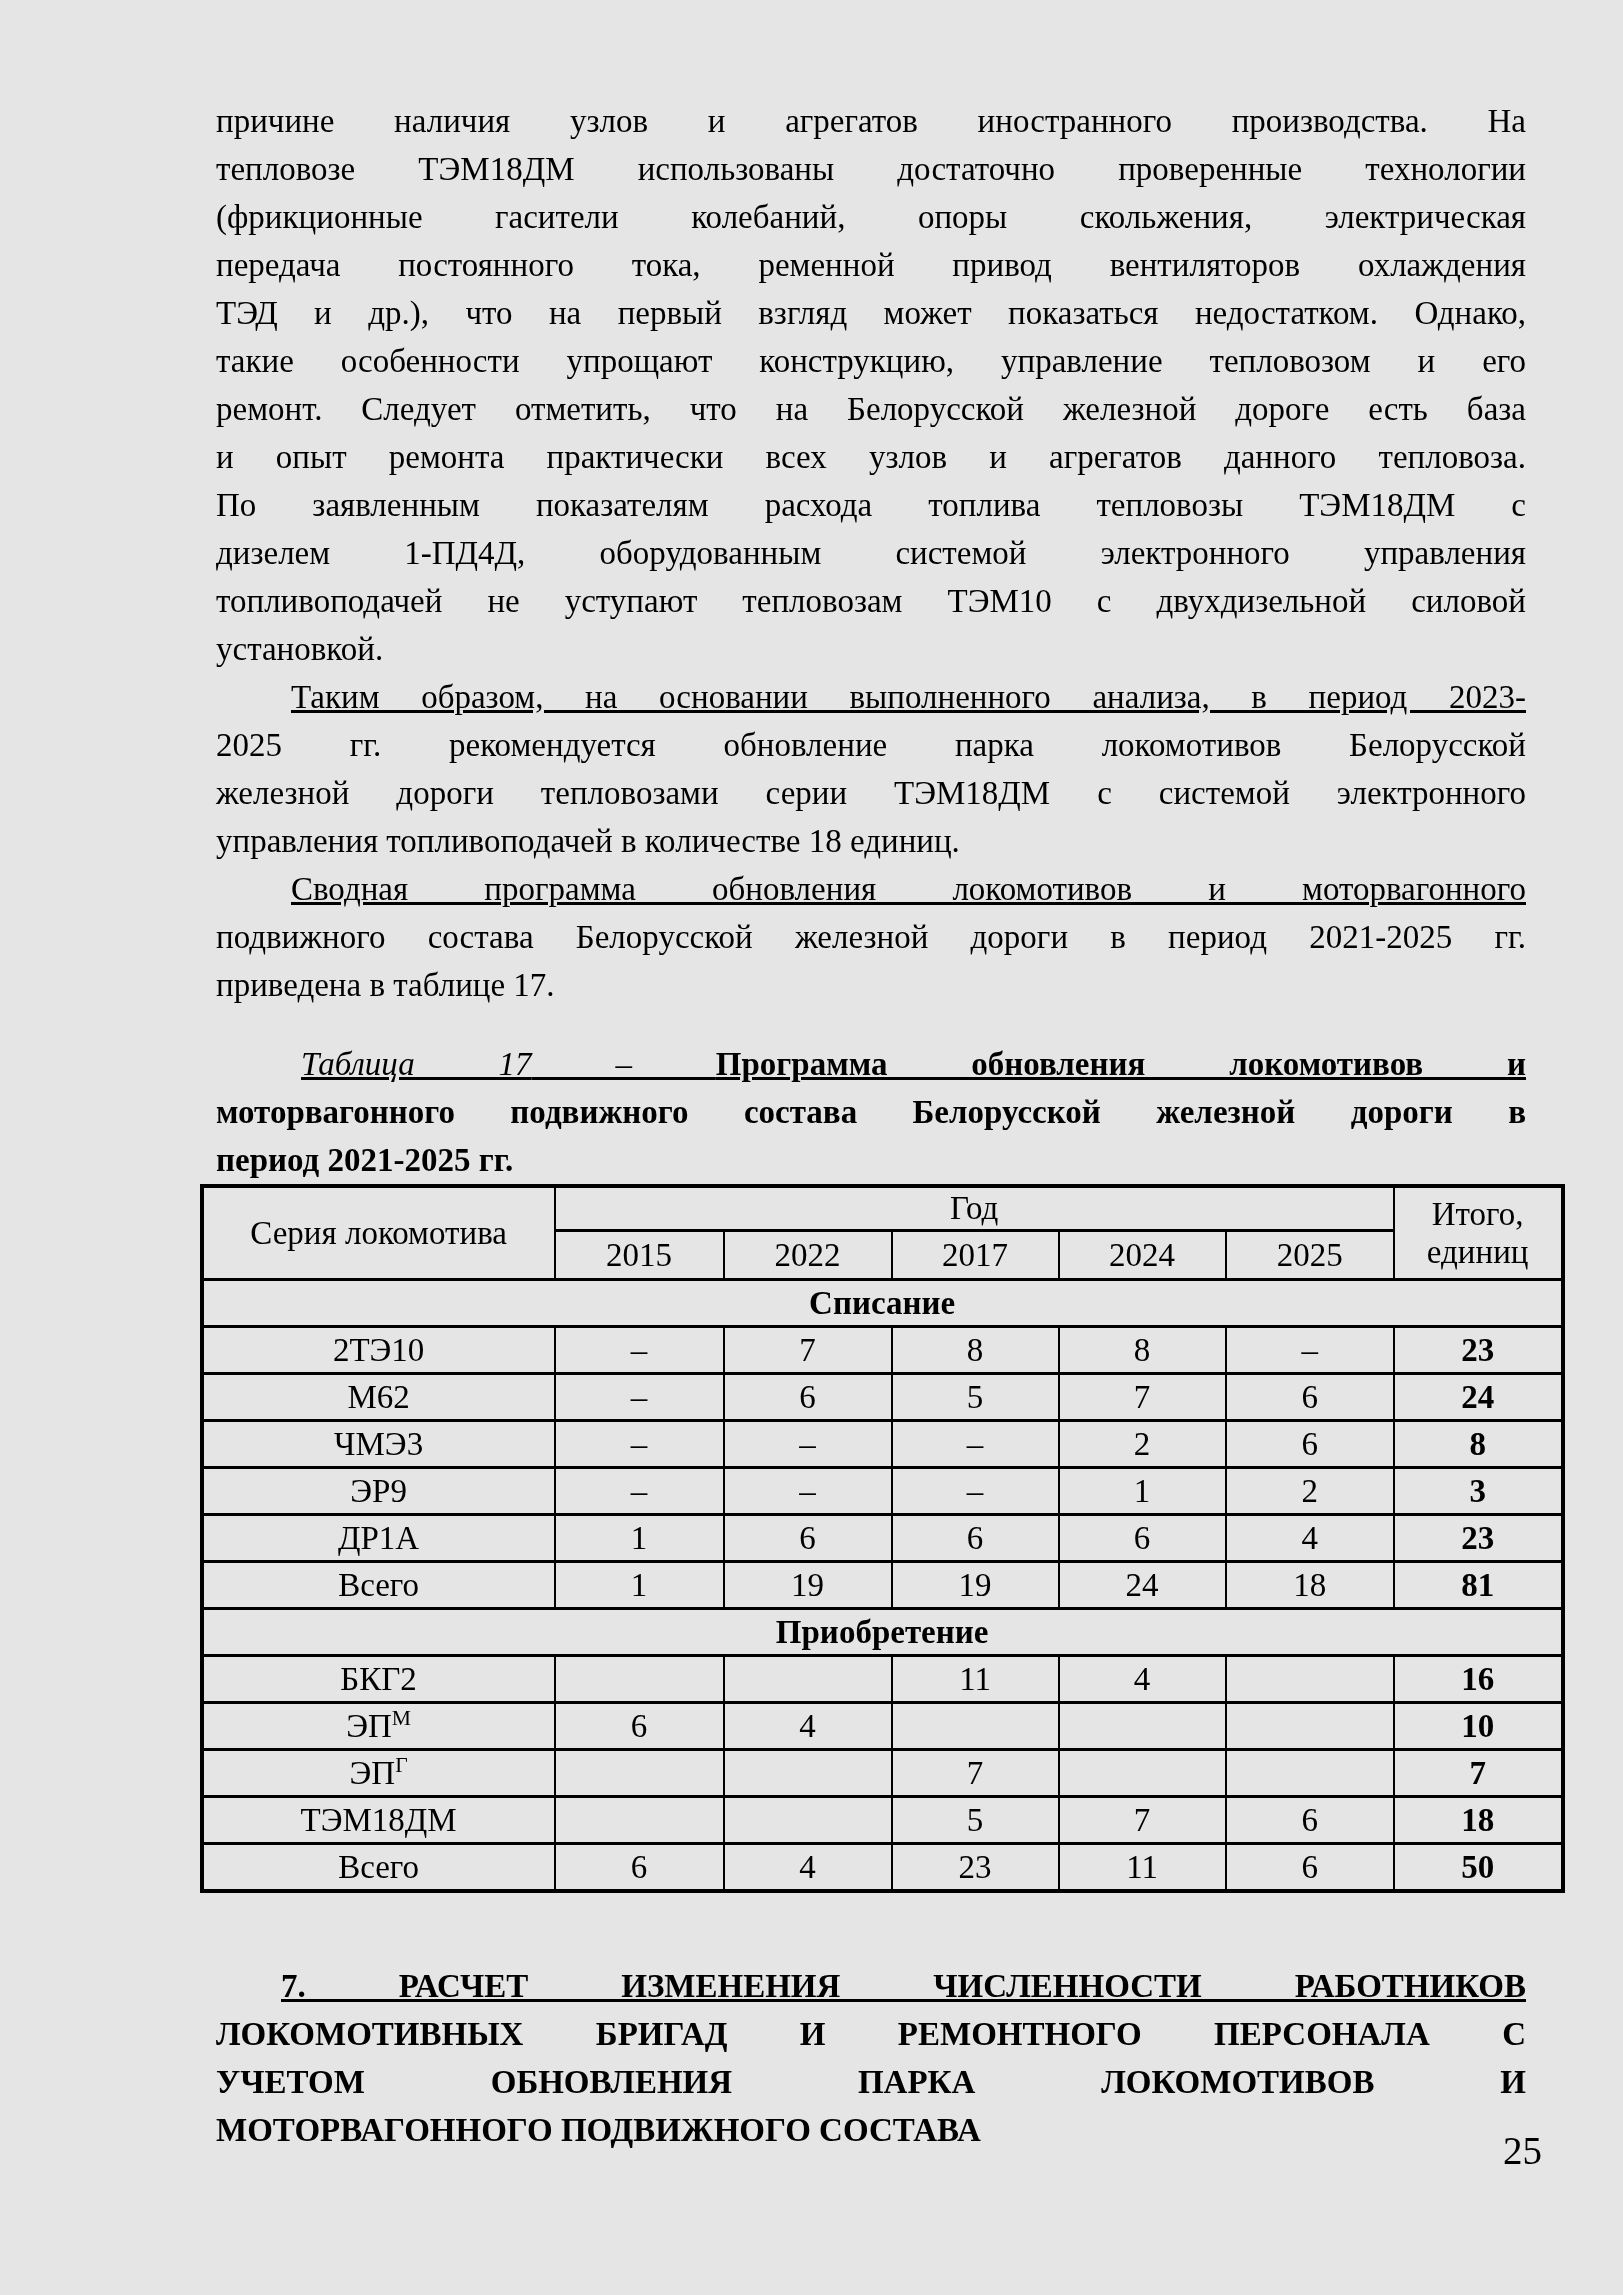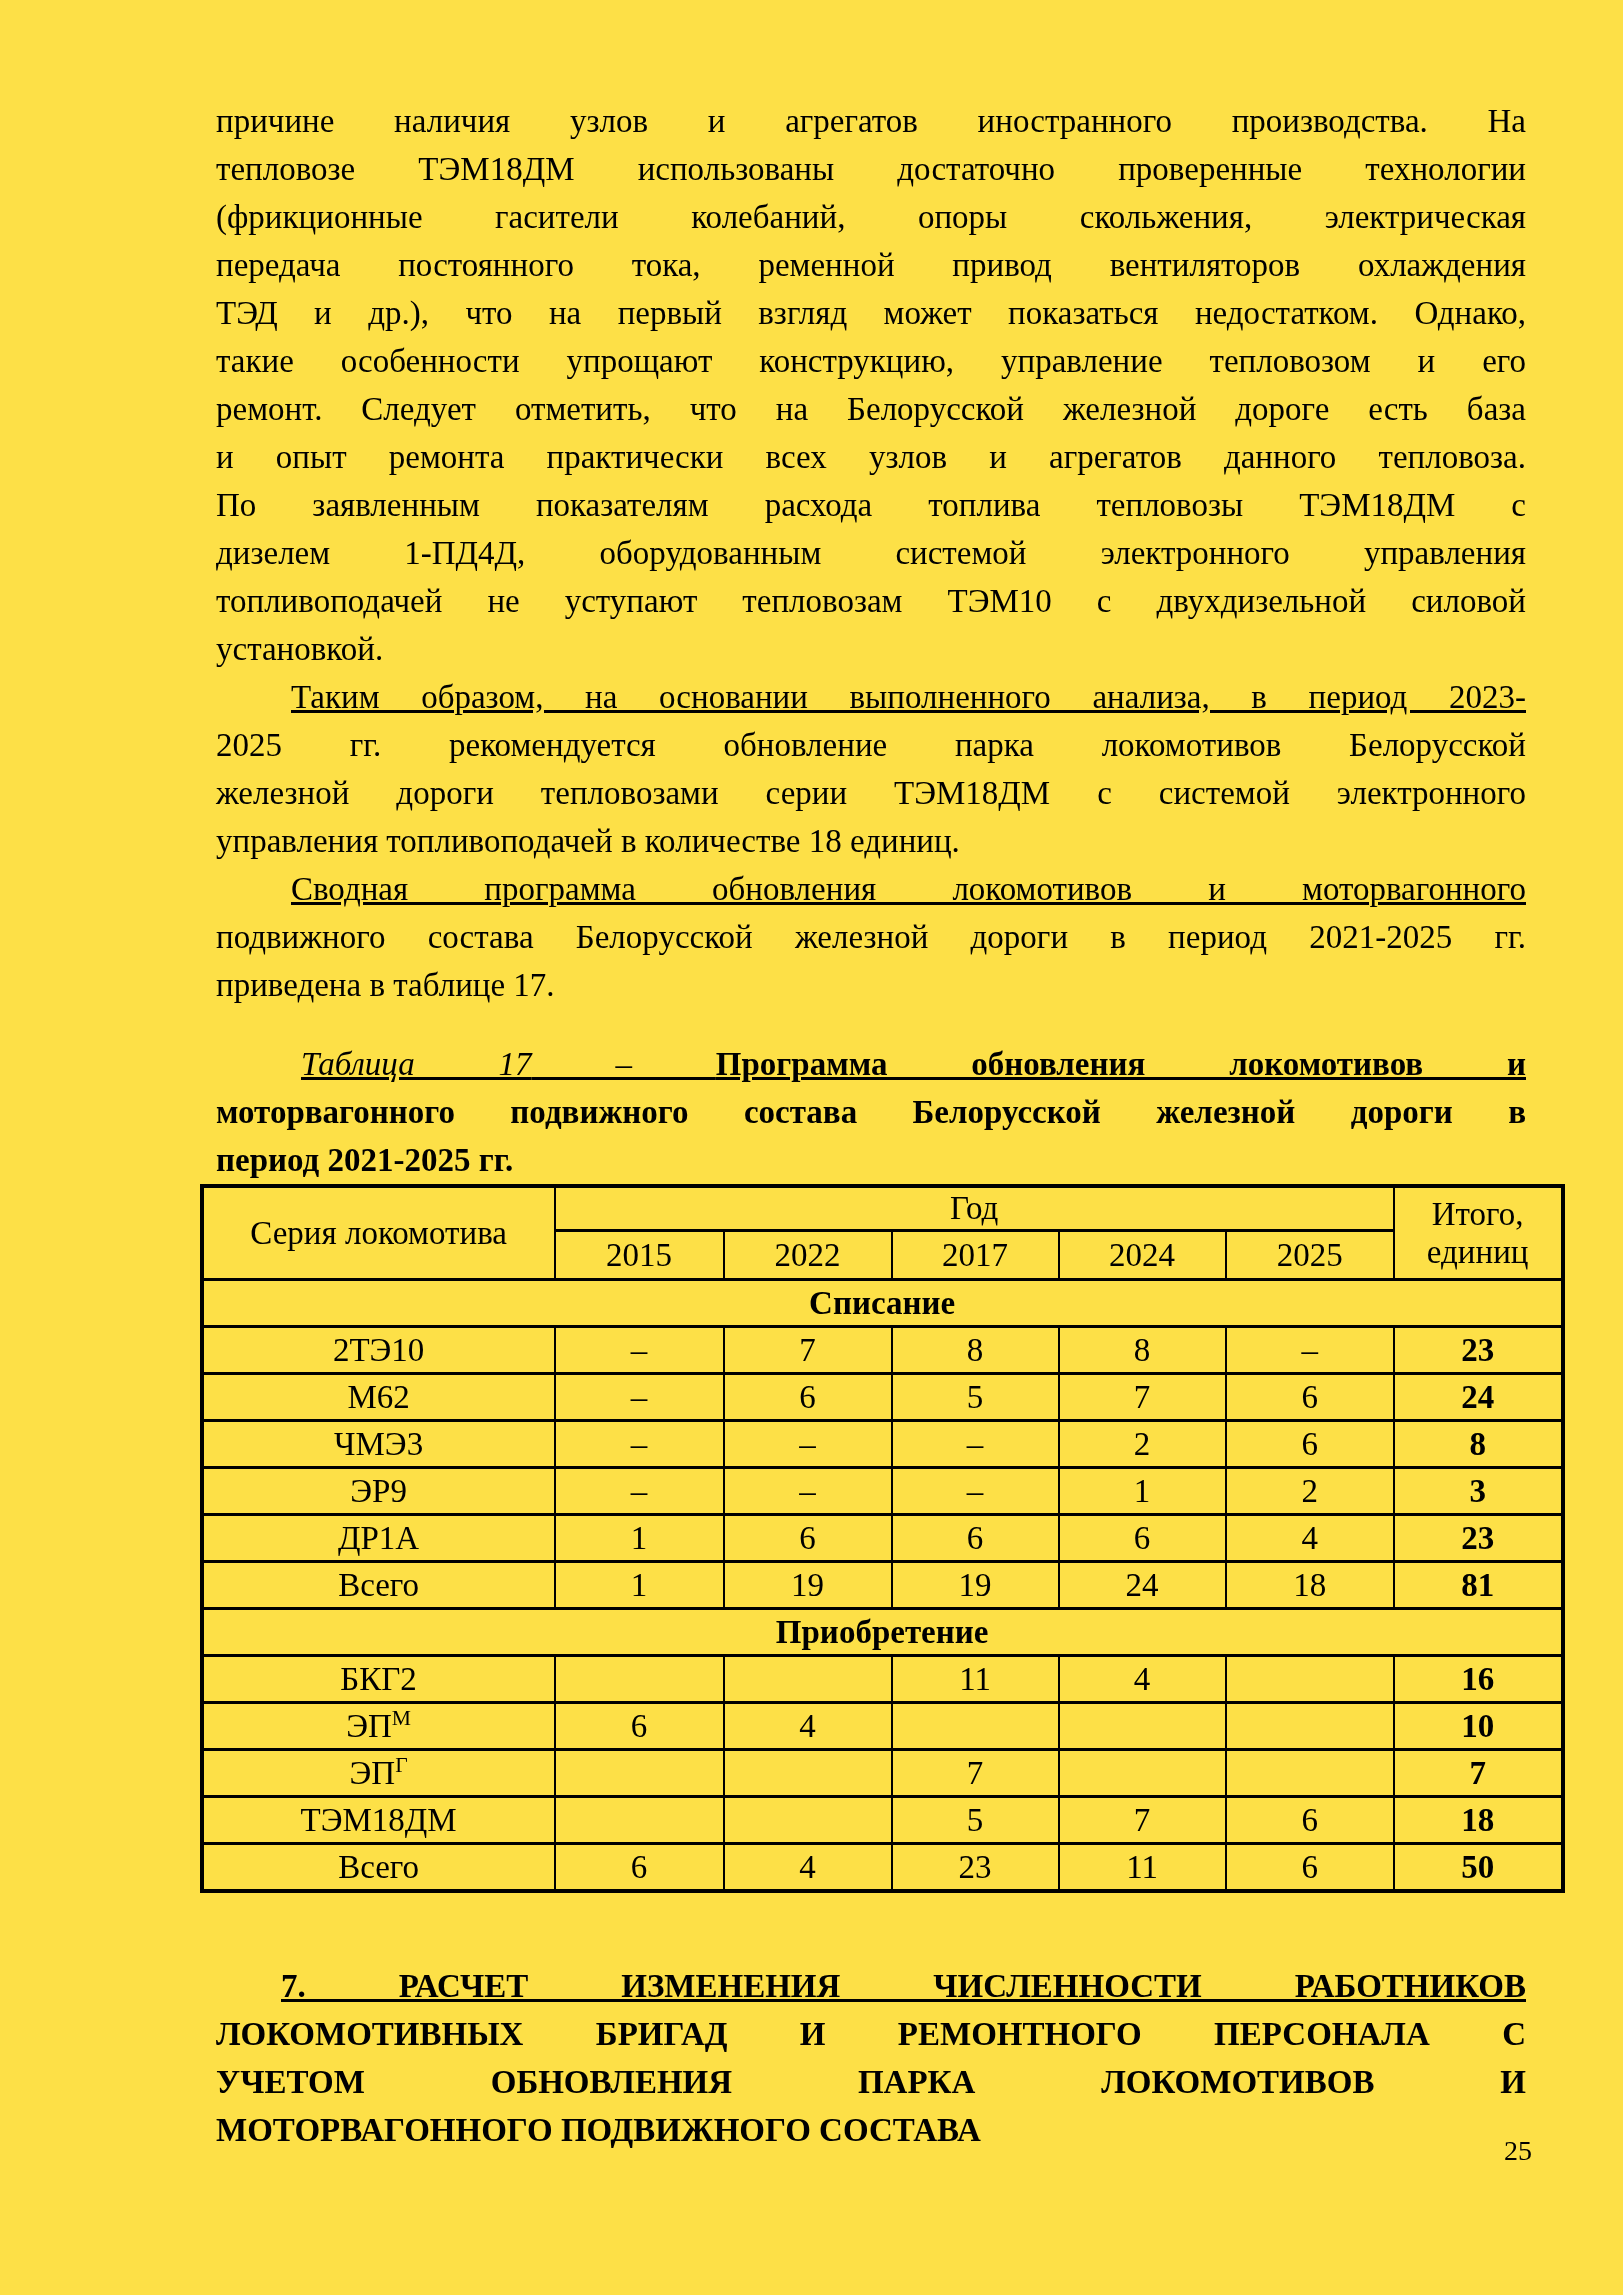--- a/index.html
+++ b/index.html
@@ -1,20 +1,20 @@
 <!DOCTYPE html>
 <html style="font-size:10.5px"><head>
 <meta charset="utf-8">
 <style>
   html, body { margin: 0; padding: 0; background: #777; }
   .page {
     position: relative;
     width: 1623px;
     height: 2295px;
-    background: #fde047;
+    background: #e5e5e5;
     font-family: "Liberation Serif", "DejaVu Serif", serif;
     color: #000000;
     overflow: hidden;
   }
   .content {
     position: absolute;
     left: 216px;
     top: 97px;
     width: 1310px;
     font-size: 33px;
@@ -53,22 +53,22 @@
   .program-table td.total-cell { font-weight: bold; }
   .program-table sup { font-size: 21.6px; line-height: 0; vertical-align: super; }
   .heading {
     margin-top: 69px;
     font-weight: bold;
   }
   .heading .line.ind { text-indent: 65px; }
   .page-number {
     position: absolute;
     top: 2127px;
-    right: 91px;
-    font-size: 28px;
+    right: 81px;
+    font-size: 39px;
     line-height: 48px;
   }
 </style>
 </head>
 <body>
 
 <div class="page">
   <div class="content">
 
     <div class="body-text" id="bodyText">

